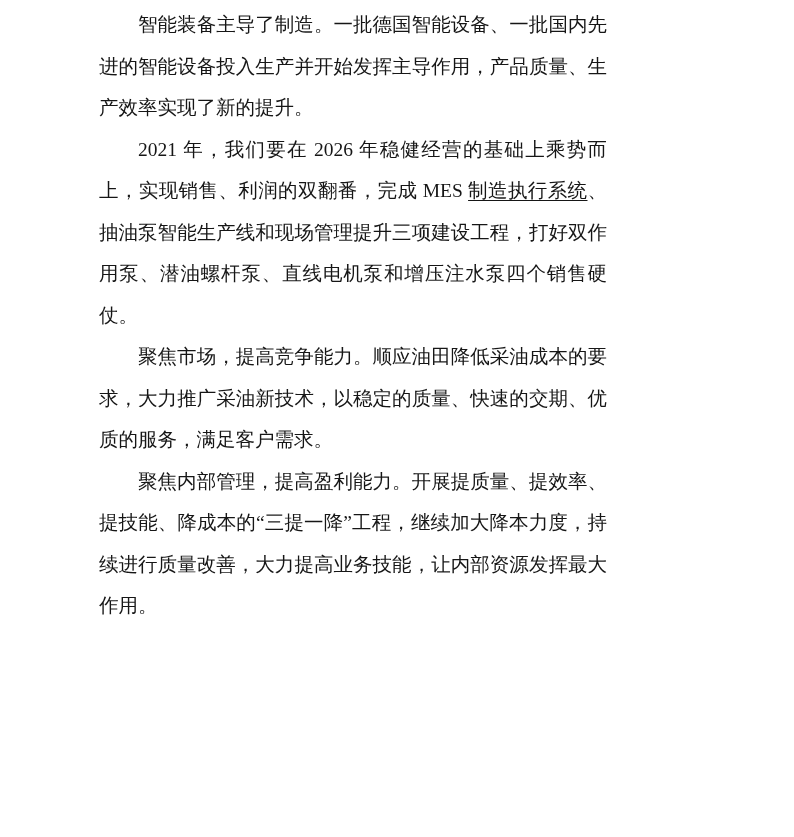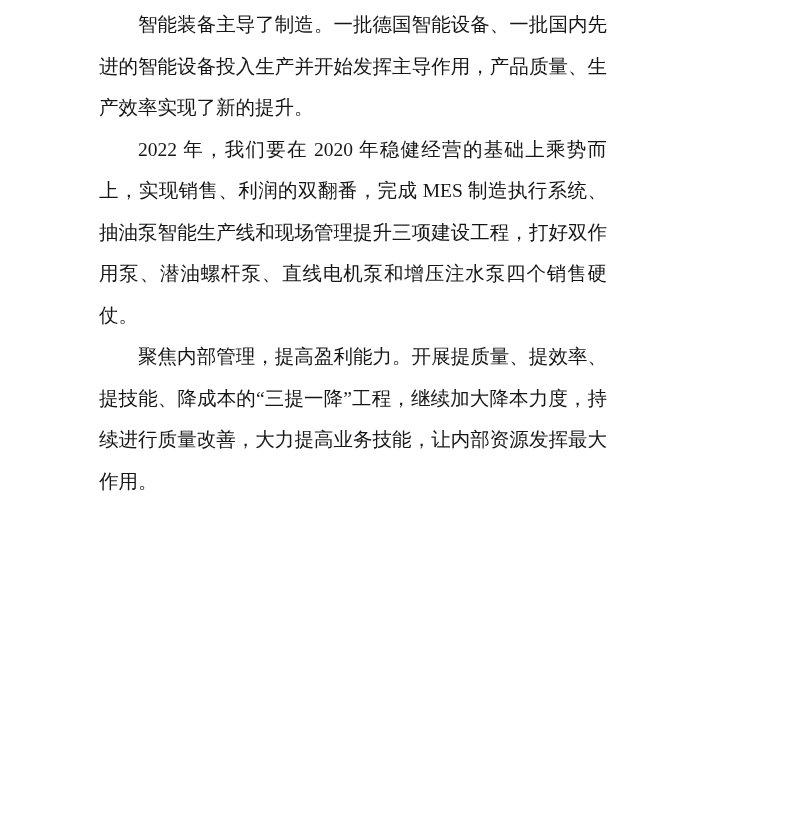--- a/index.html
+++ b/index.html
@@ -31,27 +31,29 @@
     color: #161616;
     text-align: justify;
     text-indent: 2em;
     letter-spacing: 0;
     word-break: normal;
   }
   .seg {
     
   }
   .seg.underline {
+    text-decoration: underline;
     text-underline-offset: 3px;
     text-decoration-thickness: 1px;
   }
 </style>
 </head>
 <body>
 
 <div class="page">
   <div class="doc-body">
       <p class="para"><span class="seg">智能装备主导了制造。一批德国智能设备、一批国内先进的智能设备投入生产并开始发挥主导作用，产品质量、生产效率实现了新的提升。</span></p>
-      <p class="para"><span class="seg">2022 年，我们要在 2020 年稳健经营的基础上乘势而上，实现销售、利润的双翻番，完成 MES </span><span class="seg underline">制造执行系统</span><span class="seg">、抽油泵智能生产线和现场管理提升三项建设工程，打好双作用泵、潜油螺杆泵、直线电机泵和增压注水泵四个销售硬仗。</span></p>
+      <p class="para"><span class="seg">2021 年，我们要在 2026 年稳健经营的基础上乘势而上，实现销售、利润的双翻番，完成 MES </span><span class="seg underline">制造执行系统</span><span class="seg">、抽油泵智能生产线和现场管理提升三项建设工程，打好双作用泵、潜油螺杆泵、直线电机泵和增压注水泵四个销售硬仗。</span></p>
+      <p class="para"><span class="seg">聚焦市场，提高竞争能力。顺应油田降低采油成本的要求，大力推广采油新技术，以稳定的质量、快速的交期、优质的服务，满足客户需求。</span></p>
       <p class="para"><span class="seg">聚焦内部管理，提高盈利能力。开展提质量、提效率、提技能、降成本的“三提一降”工程，继续加大降本力度，持续进行质量改善，大力提高业务技能，让内部资源发挥最大作用。</span></p>
       <p class="para"></p>
     </div>
 </div>
 
 </body></html>

